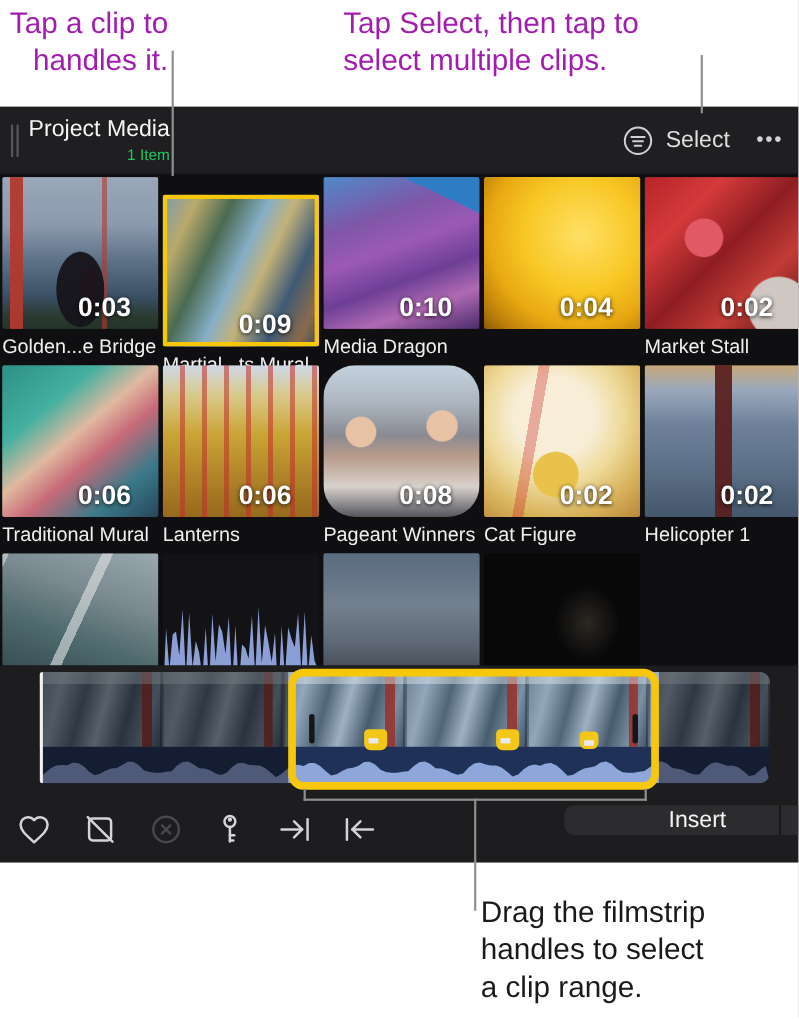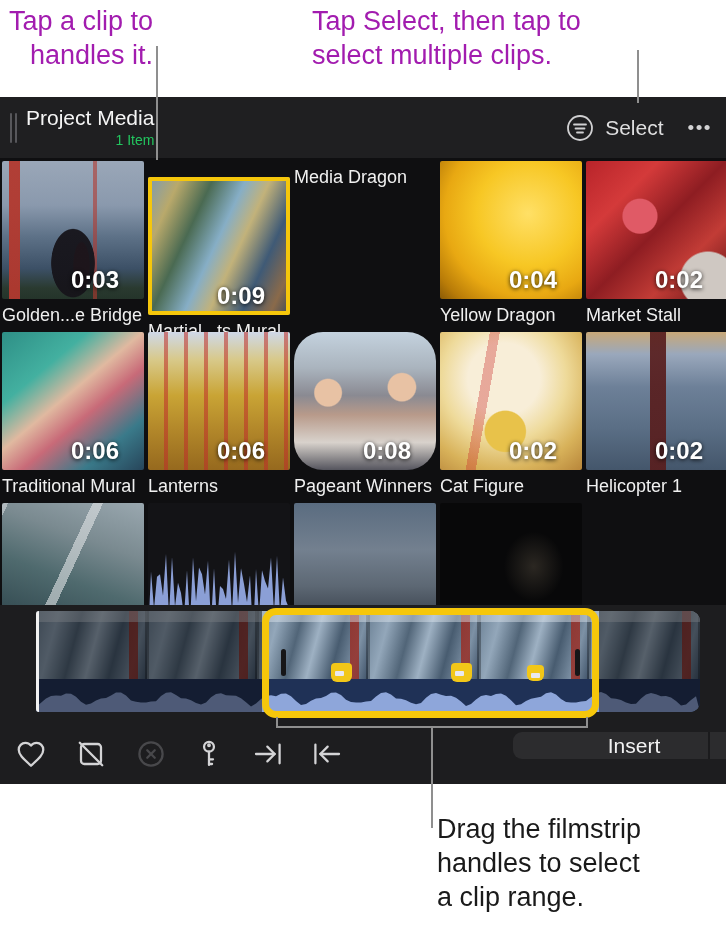--- a/index.html
+++ b/index.html
@@ -179,27 +179,29 @@
           </div>
           <div class="lbl">Golden...e Bridge</div>
         </div>
         <div class="cell">
           <div class="thumb t-martial selected">
             <span class="dur">0:09</span>
           </div>
           <div class="lbl">Martial...ts Mural</div>
         </div>
         <div class="cell">
+          <div class="thumb t-purple">
+            <span class="dur">0:10</span>
+          </div>
           <div class="lbl">Media Dragon</div>
         </div>
         <div class="cell">
           <div class="thumb t-yellow">
             <span class="dur">0:04</span>
           </div>
-          <div class="lbl">Yellow Dragon</div>
         </div>
         <div class="cell">
           <div class="thumb t-market">
             <span class="dur">0:02</span>
           </div>
           <div class="lbl">Market Stall</div>
         </div>
       </div>
 
       <div class="grow r2">

